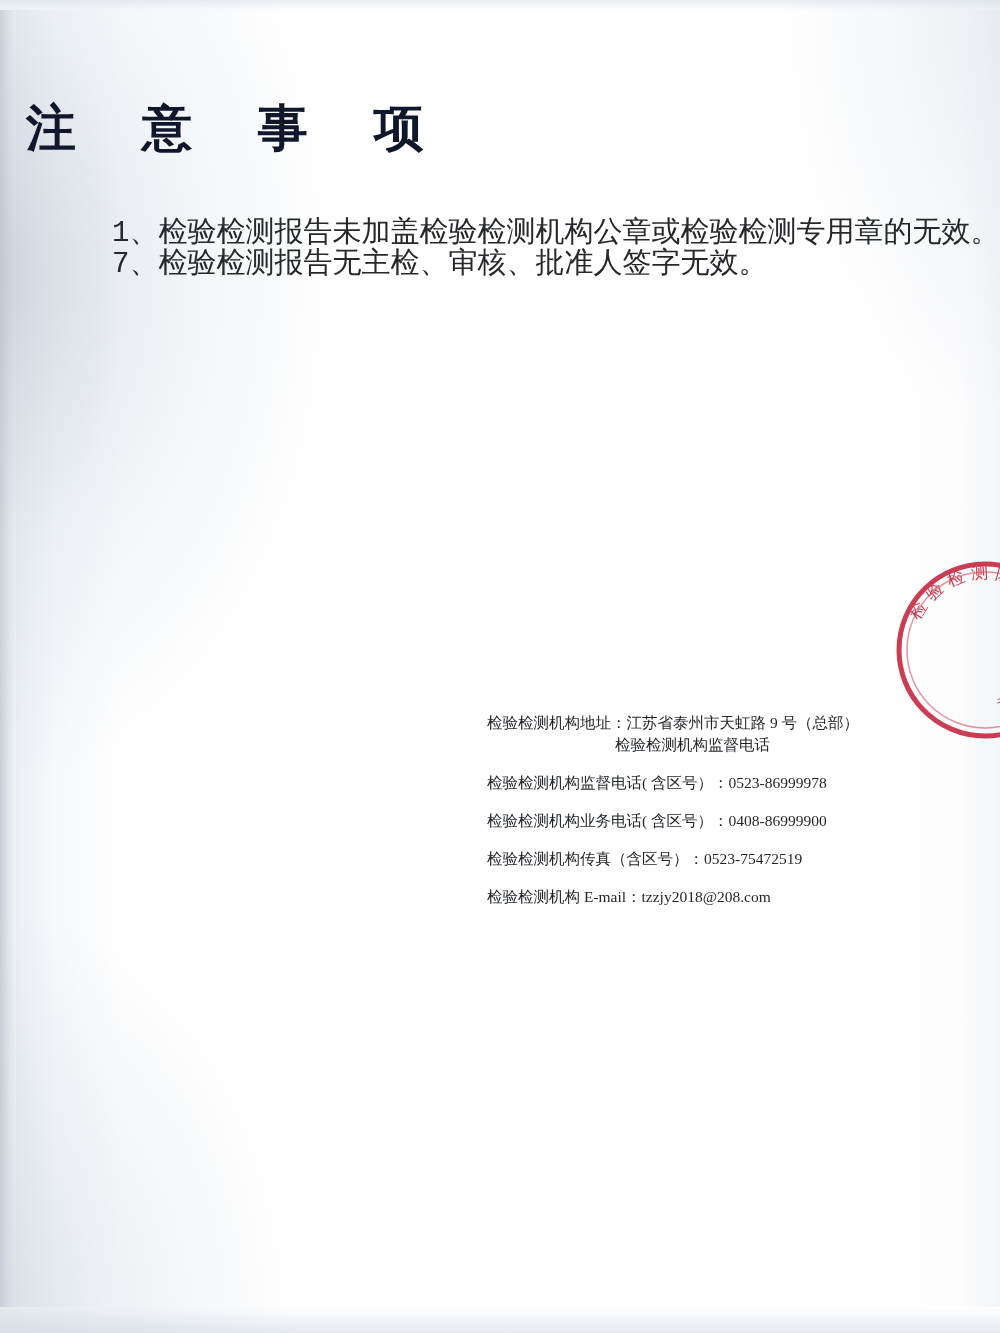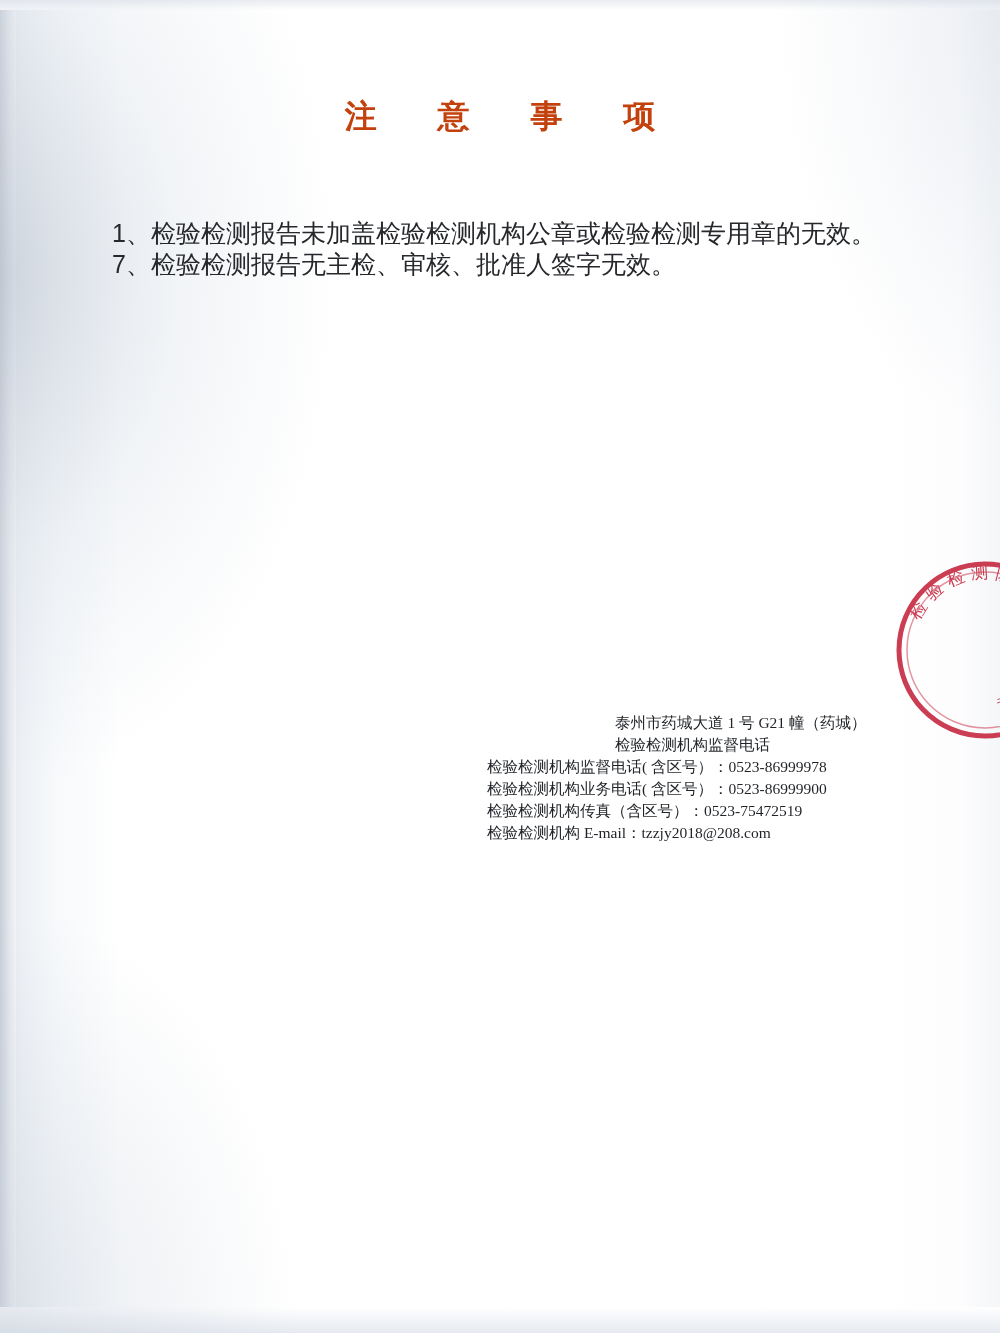--- a/index.html
+++ b/index.html
@@ -75,39 +75,39 @@
     background: radial-gradient(ellipse at 100% 0%, rgba(205,213,224,0.35) 0%, rgba(255,255,255,0) 72%);
     pointer-events: none;
   }
 
   
   .title {
     position: absolute;
     left: 0;
     top: 95px;
     width: 1000px;
-    text-align: center;
+    text-align: left;
     font-family: "Liberation Sans", "DejaVu Sans", sans-serif;
     font-weight: bold;
-    font-size: 32px;
+    font-size: 50px;
     letter-spacing: 26px;
     text-indent: 26px;
-    color: #c2410c;
+    color: #0f172a;
   }
 
   
   .notices {
     position: absolute;
     left: 112px;
     top: 218px;
     width: 800px;
   }
   .notice-line {
-    font-family: Liberation Sans, sans-serif;
-    font-size: 25px;
+    font-family: Liberation Mono, monospace;
+    font-size: 29px;
     line-height: 31px;
     color: #26282c;
     white-space: nowrap;
   }
 
   
   .footer {
     position: absolute;
     left: 487px;
     top: 712px;
@@ -115,21 +115,21 @@
     font-family: "Liberation Serif", "DejaVu Serif", serif;
     font-size: 15.5px;
     line-height: 22px;
     color: #1f2226;
   }
   .footer .addr-line {
     white-space: nowrap;
   }
   .footer .addr-indent-1 { padding-left: 128px; }
   .footer .addr-indent-2 { padding-left: 128px; }
-  .footer .row { white-space: nowrap; }
+  .footer .row { white-space: nowrap; margin-top: 16px; }
 
   
   .stamp {
     position: absolute;
     left: 880px;
     top: 545px;
     width: 210px;
     height: 210px;
     transform: rotate(-22deg);
     pointer-events: none;
@@ -156,24 +156,24 @@
   <div class="shade-tr"></div>
 
   <div class="title">注 意 事 项</div>
 
   <div class="notices">
     <div class="notice-line">1、检验检测报告未加盖检验检测机构公章或检验检测专用章的无效。</div>
     <div class="notice-line">7、检验检测报告无主检、审核、批准人签字无效。</div>
   </div>
 
   <div class="footer">
-    <div class="addr-line addr-indent-1">泰州市药城大道 1 号 G21 幢（药城）</div>
+    <div class="addr-line">检验检测机构地址：江苏省泰州市天虹路 9 号（总部）</div>
     <div class="addr-line addr-indent-2">检验检测机构监督电话</div>
     <div class="row">检验检测机构监督电话( 含区号）：0523-86999978</div>
-    <div class="row">检验检测机构业务电话( 含区号）：0523-86999900</div>
+    <div class="row">检验检测机构业务电话( 含区号）：0408-86999900</div>
     <div class="row">检验检测机构传真（含区号）：0523-75472519</div>
     <div class="row">检验检测机构 E-mail：tzzjy2018@208.com</div>
   </div>
 
   <div class="stamp">
     <svg width="210" height="210" viewBox="0 0 210 210" xmlns="http://www.w3.org/2000/svg">
       <circle cx="105" cy="105" r="86" fill="none" stroke="#c4233b" stroke-width="5"></circle>
       <circle cx="105" cy="105" r="78" fill="none" stroke="#c4233b" stroke-width="1.5" opacity="0.55"></circle>
       <path id="arcpath" d="M 33 105 A 72 72 0 0 1 177 105" fill="none" stroke="none"></path>
       <text class="stamp-text">

